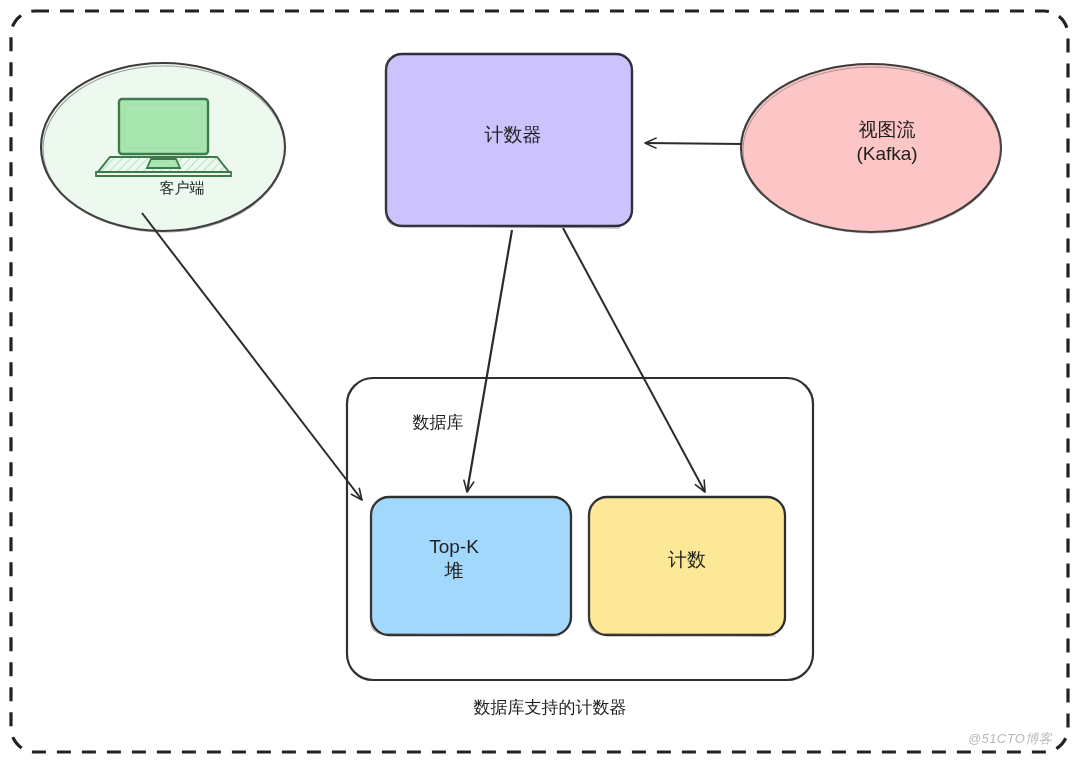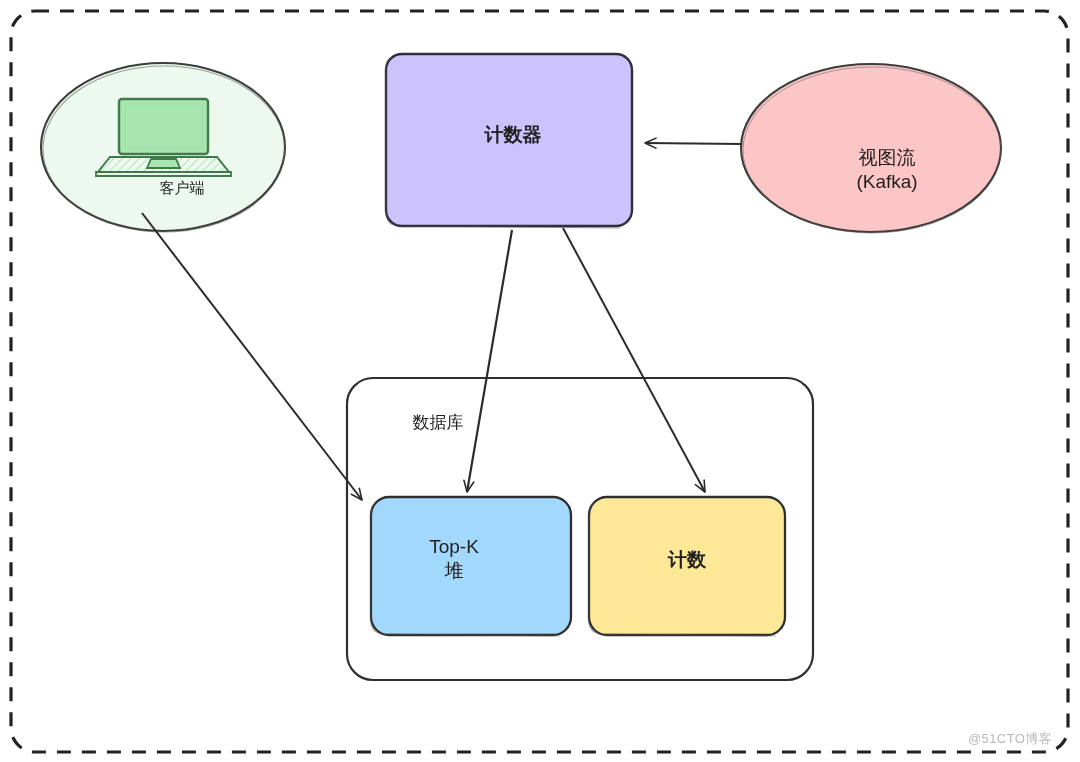--- a/index.html
+++ b/index.html
@@ -31,34 +31,35 @@
   .node-label {
     position: absolute;
     text-align: center;
     color: #1f1f1f;
     line-height: 1.28;
     white-space: pre-line;
     pointer-events: none;
     font-family: "Liberation Sans", "DejaVu Sans", sans-serif;
   }
   .lbl-client   { left: 60px;  top: 178px; width: 244px; font-size: 15px; }
-  .lbl-counter  { left: 385px; top: 123px; width: 256px; font-size: 19px; font-weight: bold; }
-  .lbl-stream   { left: 742px; top: 118px; width: 290px; font-size: 19px; margin-top: 28px; }
+  .lbl-counter  { left: 385px; top: 123px; width: 256px; font-size: 19px; }
+  .lbl-stream   { left: 742px; top: 118px; width: 290px; font-size: 19px; }
   .lbl-db       { left: 378px; top: 412px; width: 120px; font-size: 17px; text-align: center; }
   .lbl-topk     { left: 372px; top: 535px; width: 164px; font-size: 19px; }
-  .lbl-count    { left: 590px; top: 548px; width: 194px; font-size: 19px; font-weight: bold; }
+  .lbl-count    { left: 590px; top: 548px; width: 194px; font-size: 19px; }
   .lbl-caption  { left: 380px; top: 697px; width: 340px; font-size: 17px; }
   .watermark {
     position: absolute;
     left: 968px;
     top: 730px;
     font-size: 13px;
     color: #b8b8b8;
     letter-spacing: 0.4px;
     font-family: "Liberation Sans", "DejaVu Sans", sans-serif;
+    font-style: italic;
   }
 </style>
 </head>
 <body>
 
 <div id="canvas">
 
   <svg class="diagram-svg" viewBox="0 0 1080 762">
     <defs>
       <marker id="arrow-open" markerWidth="18" markerHeight="18" refX="12" refY="6" orient="auto" markerUnits="userSpaceOnUse">
@@ -124,16 +125,17 @@
   <div class="node-label lbl-stream">视图流
 (Kafka)</div>
 
   <div class="node-label lbl-db">数据库</div>
 
   <div class="node-label lbl-topk">Top-K
 堆</div>
 
   <div class="node-label lbl-count">计数</div>
 
+  <div class="node-label lbl-caption">数据库支持的计数器</div>
 
   <div class="watermark">@51CTO博客</div>
 
 </div>
 
 </body></html>

